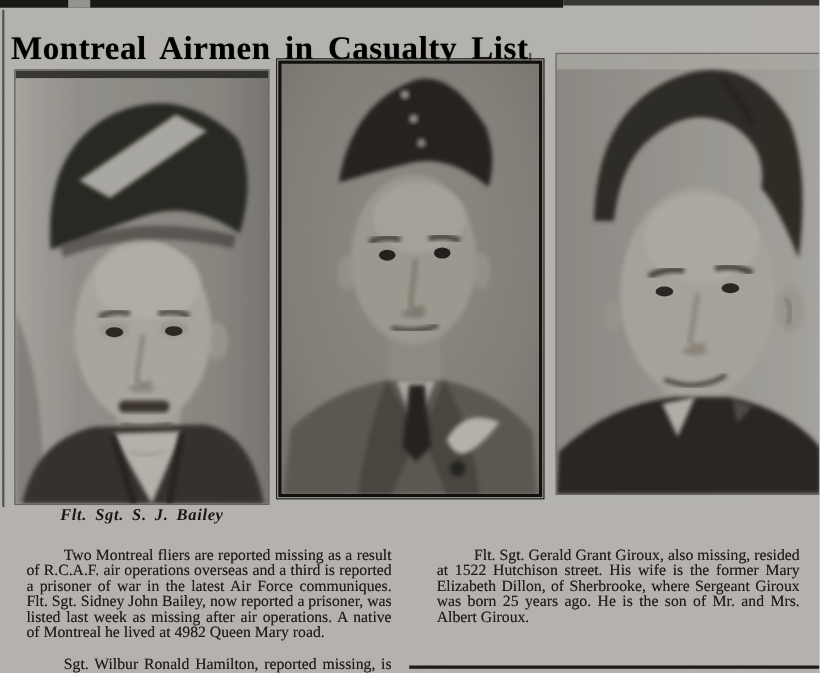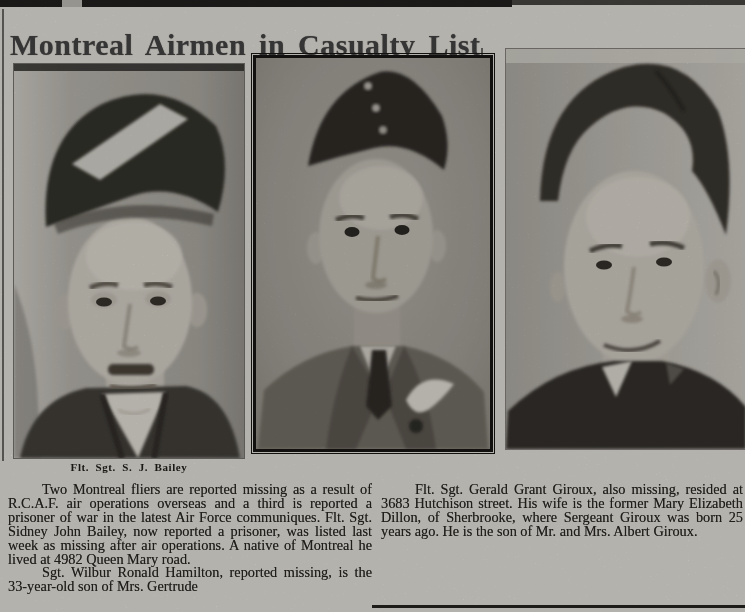--- a/index.html
+++ b/index.html
@@ -14,42 +14,42 @@
   .topbar{left:0;top:0;width:512px;height:7px;background:#201f1c;}
   .topbar-right{left:512px;top:0;width:233px;height:5px;background:#44423e;}
   .topbar-notch{left:62px;top:0;width:20px;height:7px;background:#cfccc6;opacity:.85;}
   
   .leftrule{left:2px;top:9px;width:2px;height:452px;background:#3f3d39;opacity:.75;}
   .midrule{left:481px;top:48px;width:2px;height:42px;background:#3a3834;opacity:.7;}
   
   .headline{
     left:10px;top:8px;width:520px;
     font-size:30px;font-weight:bold;letter-spacing:.5px;word-spacing:5px;
-    color:#404040;text-shadow:0 0 1px rgba(24,23,20,.45);
+    color:#000000;text-shadow:0 0 1px rgba(24,23,20,.45);
     white-space:nowrap;
   }
   
   .photo{background:#a8a5a0;overflow:hidden;}
   .photo svg{display:block;}
   .photo1{left:13px;top:63px;width:230px;height:394px;border:1px solid rgba(45,43,40,.45);}
   .photo2{left:253px;top:55px;width:234px;height:391px;border:3px solid #161512;outline:1px solid #161512;outline-offset:1px;}
   .photo3{left:505px;top:48px;width:240px;height:400px;border:1px solid rgba(45,43,40,.35);}
   .caption{
-    font-weight:bold;font-size:11px;letter-spacing:.6px;word-spacing:3px;
-    text-align:center;color:#1d1c19;
+    font-weight:bold;font-size:15px;letter-spacing:.6px;word-spacing:3px;
+    text-align:center;color:#1d1c19;font-style:italic;
   }
   .cap1{left:13px;top:461px;width:232px;}
   .cap2{left:253px;top:461px;width:240px;}
   .cap3{left:505px;top:459px;width:240px;}
   
   .col{
     font-size:14.3px;line-height:13.9px;text-align:justify;
     color:#262420;text-shadow:0 0 .4px rgba(30,28,24,.55);
   }
-  .col p{margin:0;}
+  .col p{margin:16px;}
   .col p.indent{text-indent:34px;}
   .colL{left:8px;top:483px;width:364px;height:129px;overflow:hidden;}
   .colR{left:381px;top:483px;width:362px;height:121px;overflow:hidden;}
   .bottomrule{left:372px;top:605px;width:373px;height:3px;background:#23221f;}
   
   .grain{left:0;top:0;pointer-events:none;}
 </style>
 </head>
 <body>
 
@@ -181,21 +181,21 @@
   </div>
 
   <div class="abs caption cap1">Flt. Sgt. S. J. Bailey</div>
 
   <div class="abs col colL">
     <p class="indent">Two Montreal fliers are reported missing as a result of R.C.A.F. air operations overseas and a third is reported a prisoner of war in the latest Air Force communiques. Flt. Sgt. Sidney John Bailey, now reported a prisoner, was listed last week as missing after air operations. A native of Montreal he lived at 4982 Queen Mary road.</p>
     <p class="indent">Sgt. Wilbur Ronald Hamilton, reported missing, is the 33-year-old son of Mrs. Gertrude</p>
   </div>
 
   <div class="abs col colR">
-    <p class="indent">Flt. Sgt. Gerald Grant Giroux, also missing, resided at 3683 Hutchison street. His wife is the former Mary Elizabeth Dillon, of Sherbrooke, where Sergeant Giroux was born 25 years ago. He is the son of Mr. and Mrs. Albert Giroux.</p>
+    <p class="indent">Flt. Sgt. Gerald Grant Giroux, also missing, resided at 1522 Hutchison street. His wife is the former Mary Elizabeth Dillon, of Sherbrooke, where Sergeant Giroux was born 25 years ago. He is the son of Mr. and Mrs. Albert Giroux.</p>
   </div>
 
   <div class="abs bottomrule"></div>
 
   <svg class="abs grain" width="745" height="612">
     <filter id="grain-f">
       <feTurbulence type="fractalNoise" baseFrequency="0.9" numOctaves="2" stitchTiles="stitch"></feTurbulence>
       <feColorMatrix type="matrix" values="0 0 0 0 0  0 0 0 0 0  0 0 0 0 0  0.9 0.9 0.9 0 0"></feColorMatrix>
     </filter>
     <rect width="745" height="612" filter="url(#grain-f)" opacity="0.16"></rect>

